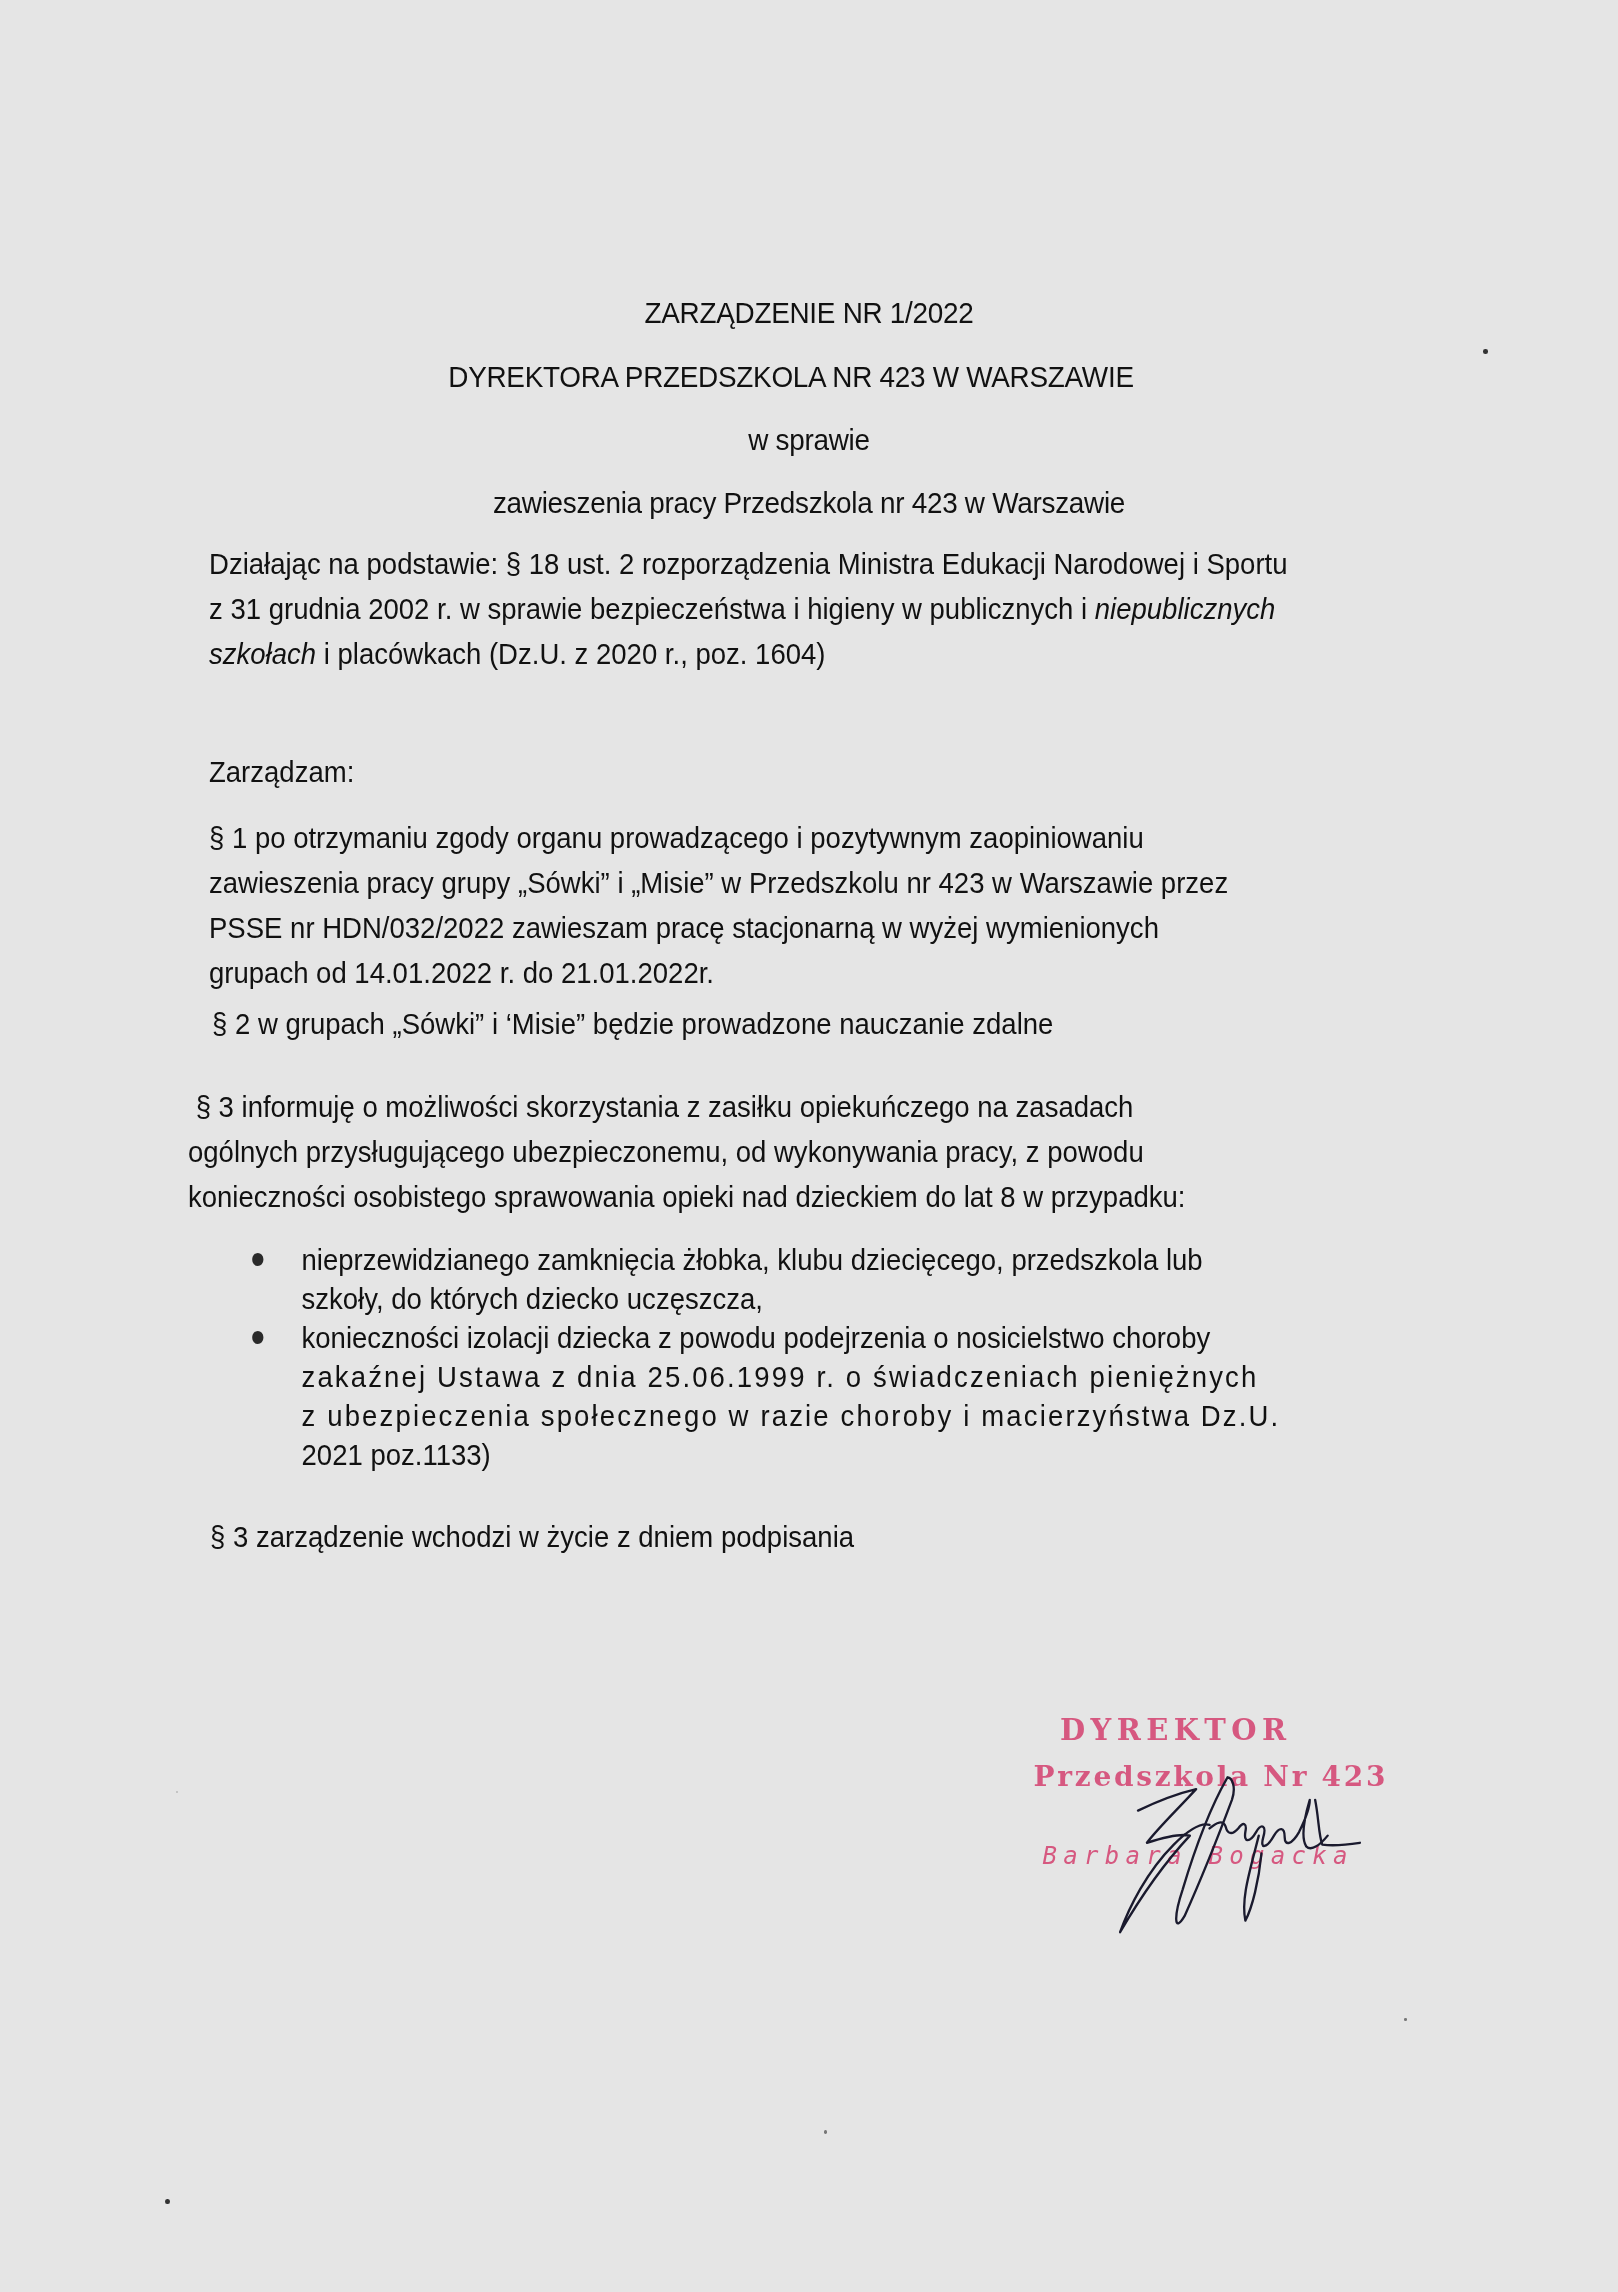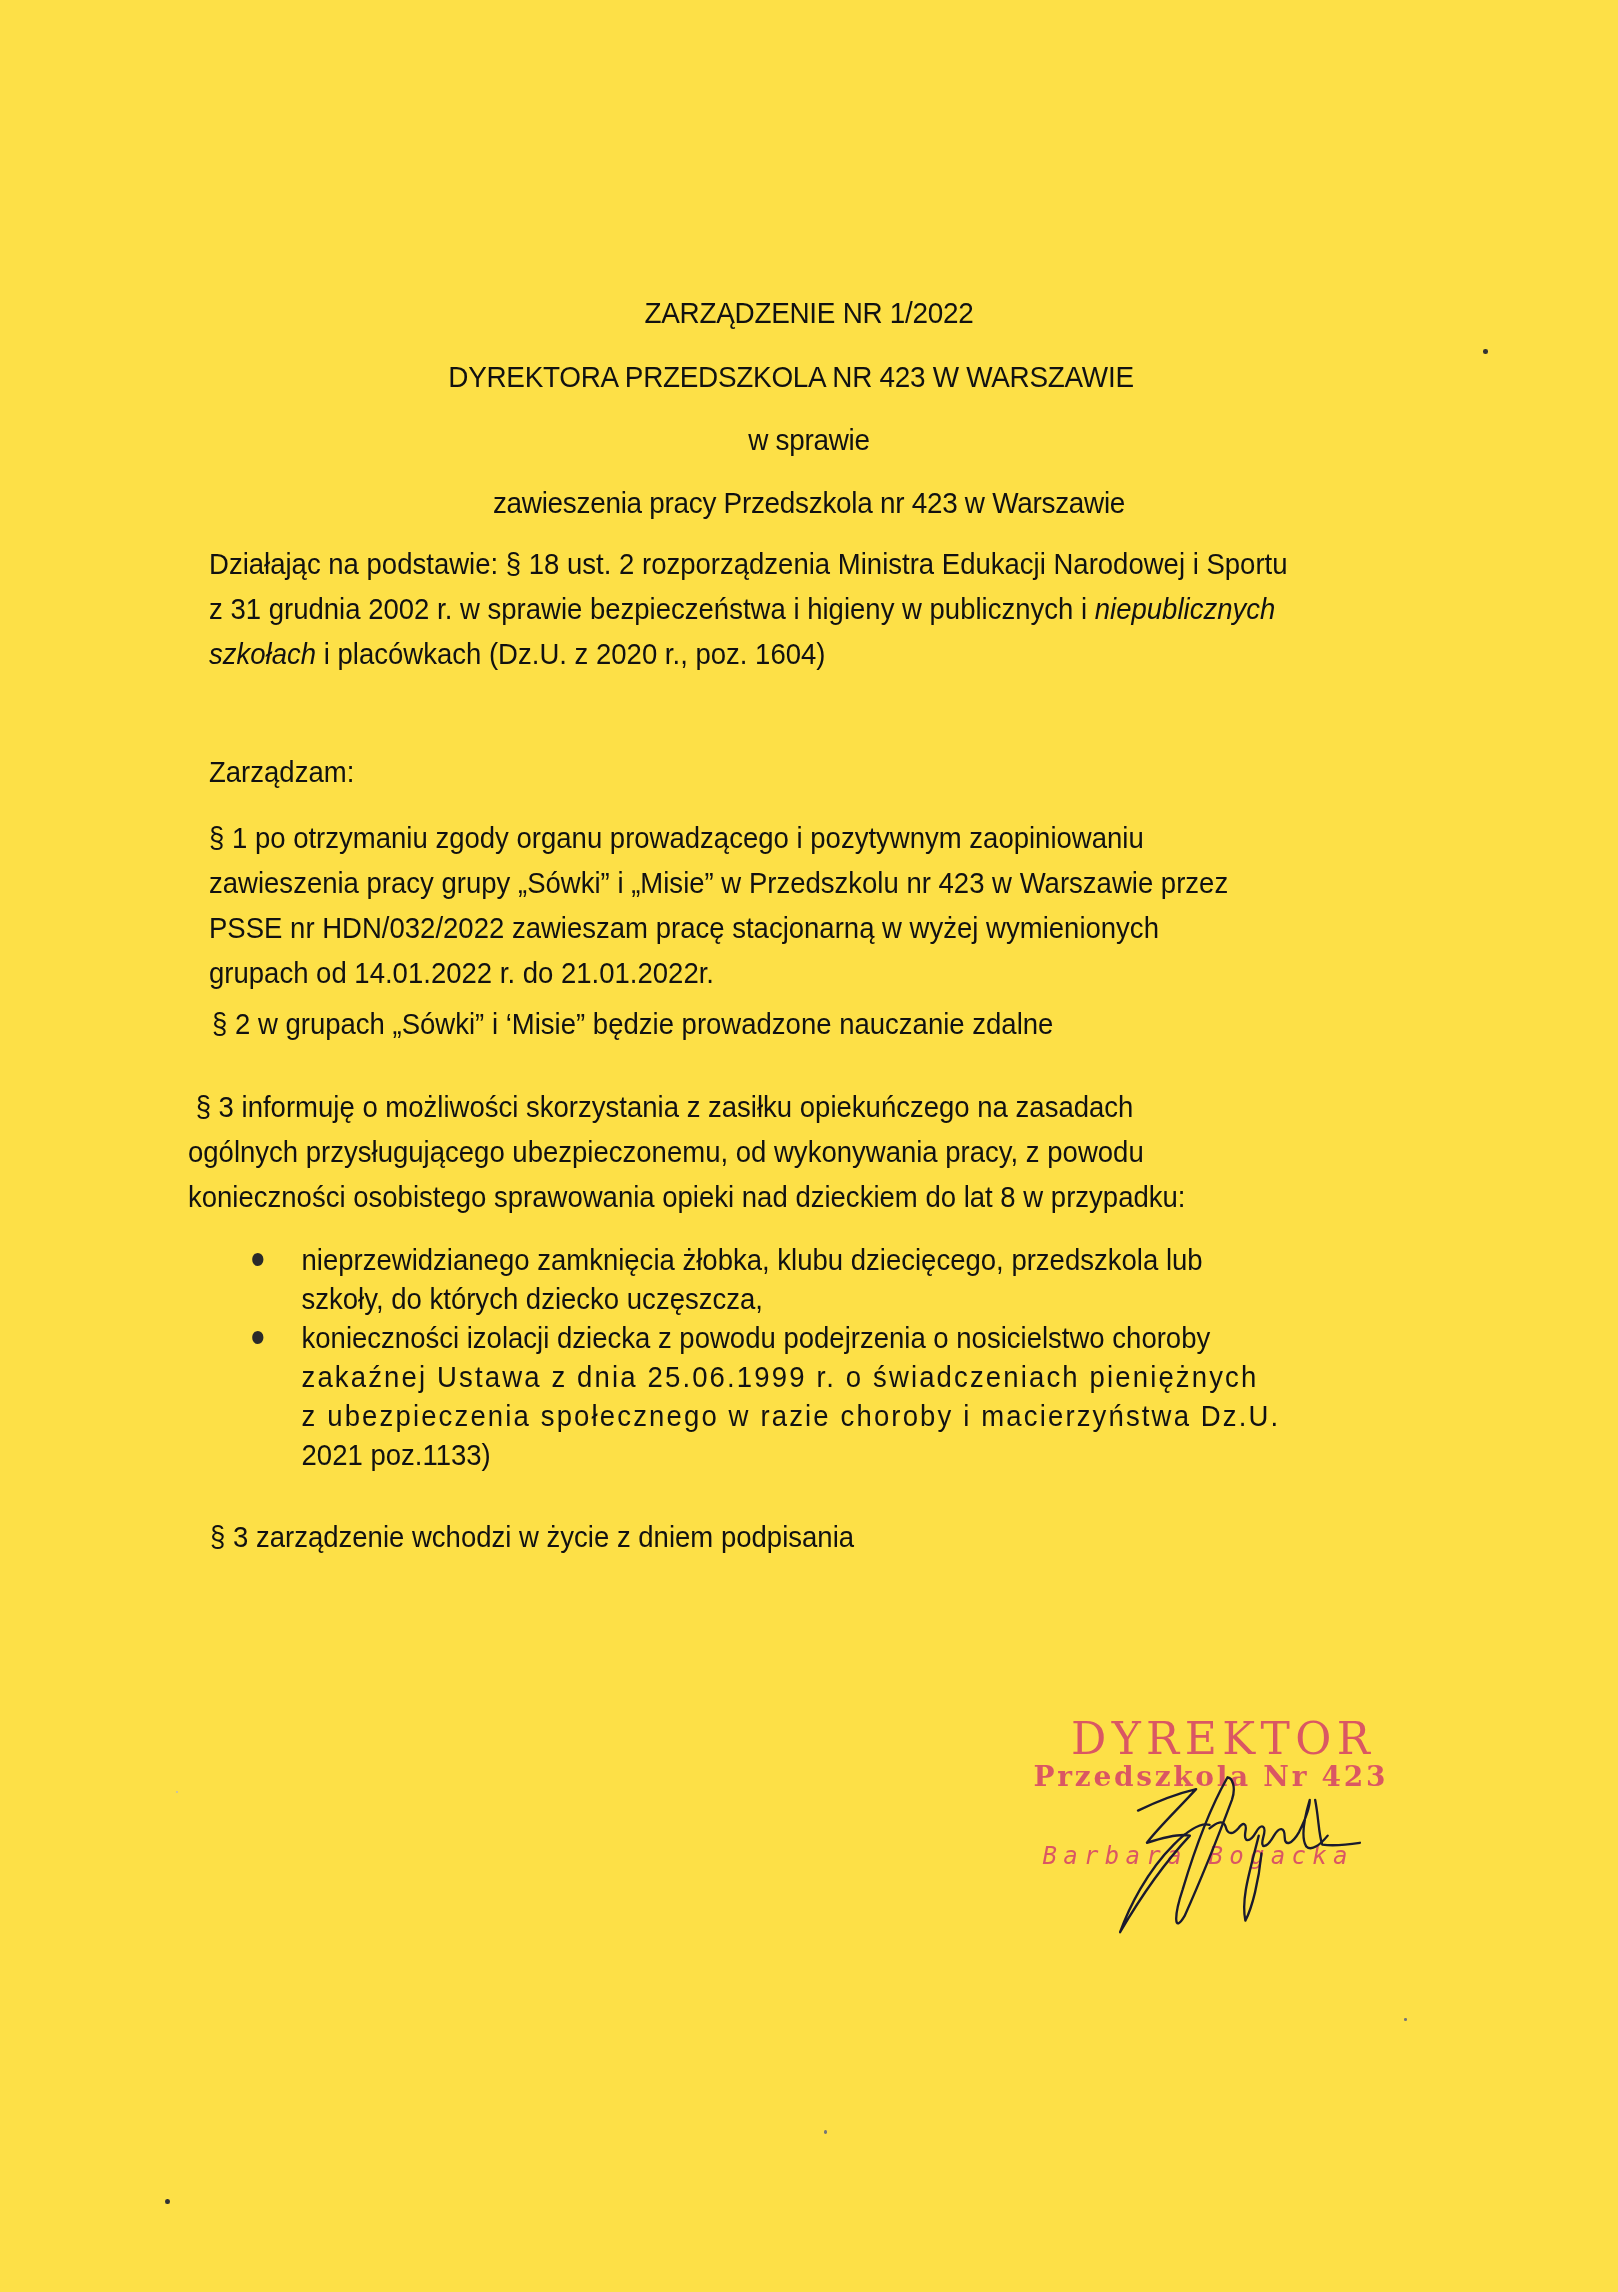--- a/index.html
+++ b/index.html
@@ -12,21 +12,21 @@
       height: 2293px;
       position: relative;
       overflow: hidden;
       font-family: "Liberation Sans", sans-serif;
       color: #111111;
     }
     .page {
       position: absolute;
       left: 0; top: 0;
       width: 1618px; height: 2293px;
-      background: #fde047;
+      background: #e5e5e5;
     }
     .title-line {
       position: absolute;
       left: 0;
       width: 1618px;
       text-align: center;
       font-size: 30px;
       letter-spacing: -0.3px;
       transform: scaleX(0.93);
       transform-origin: 50% 50%;
@@ -88,24 +88,24 @@
       left: 1030px;
       top: 1706px;
       width: 376px;
       height: 197px;
       font-family: "DejaVu Serif", serif;
       color: #d33a6a;
       opacity: 0.82;
     }
     .stamp-line1 {
       position: absolute;
-      left: 41px;
+      left: 30px;
       top: 7.2px;
-      font-size: 44px;
-      font-weight: normal;
+      font-size: 29px;
+      font-weight: bold;
       letter-spacing: 5.4px;
     }
     .stamp-line2 {
       position: absolute;
       left: 3.6px;
       top: 54px;
       font-size: 28px;
       font-weight: bold;
       letter-spacing: 2.7px;
     }

